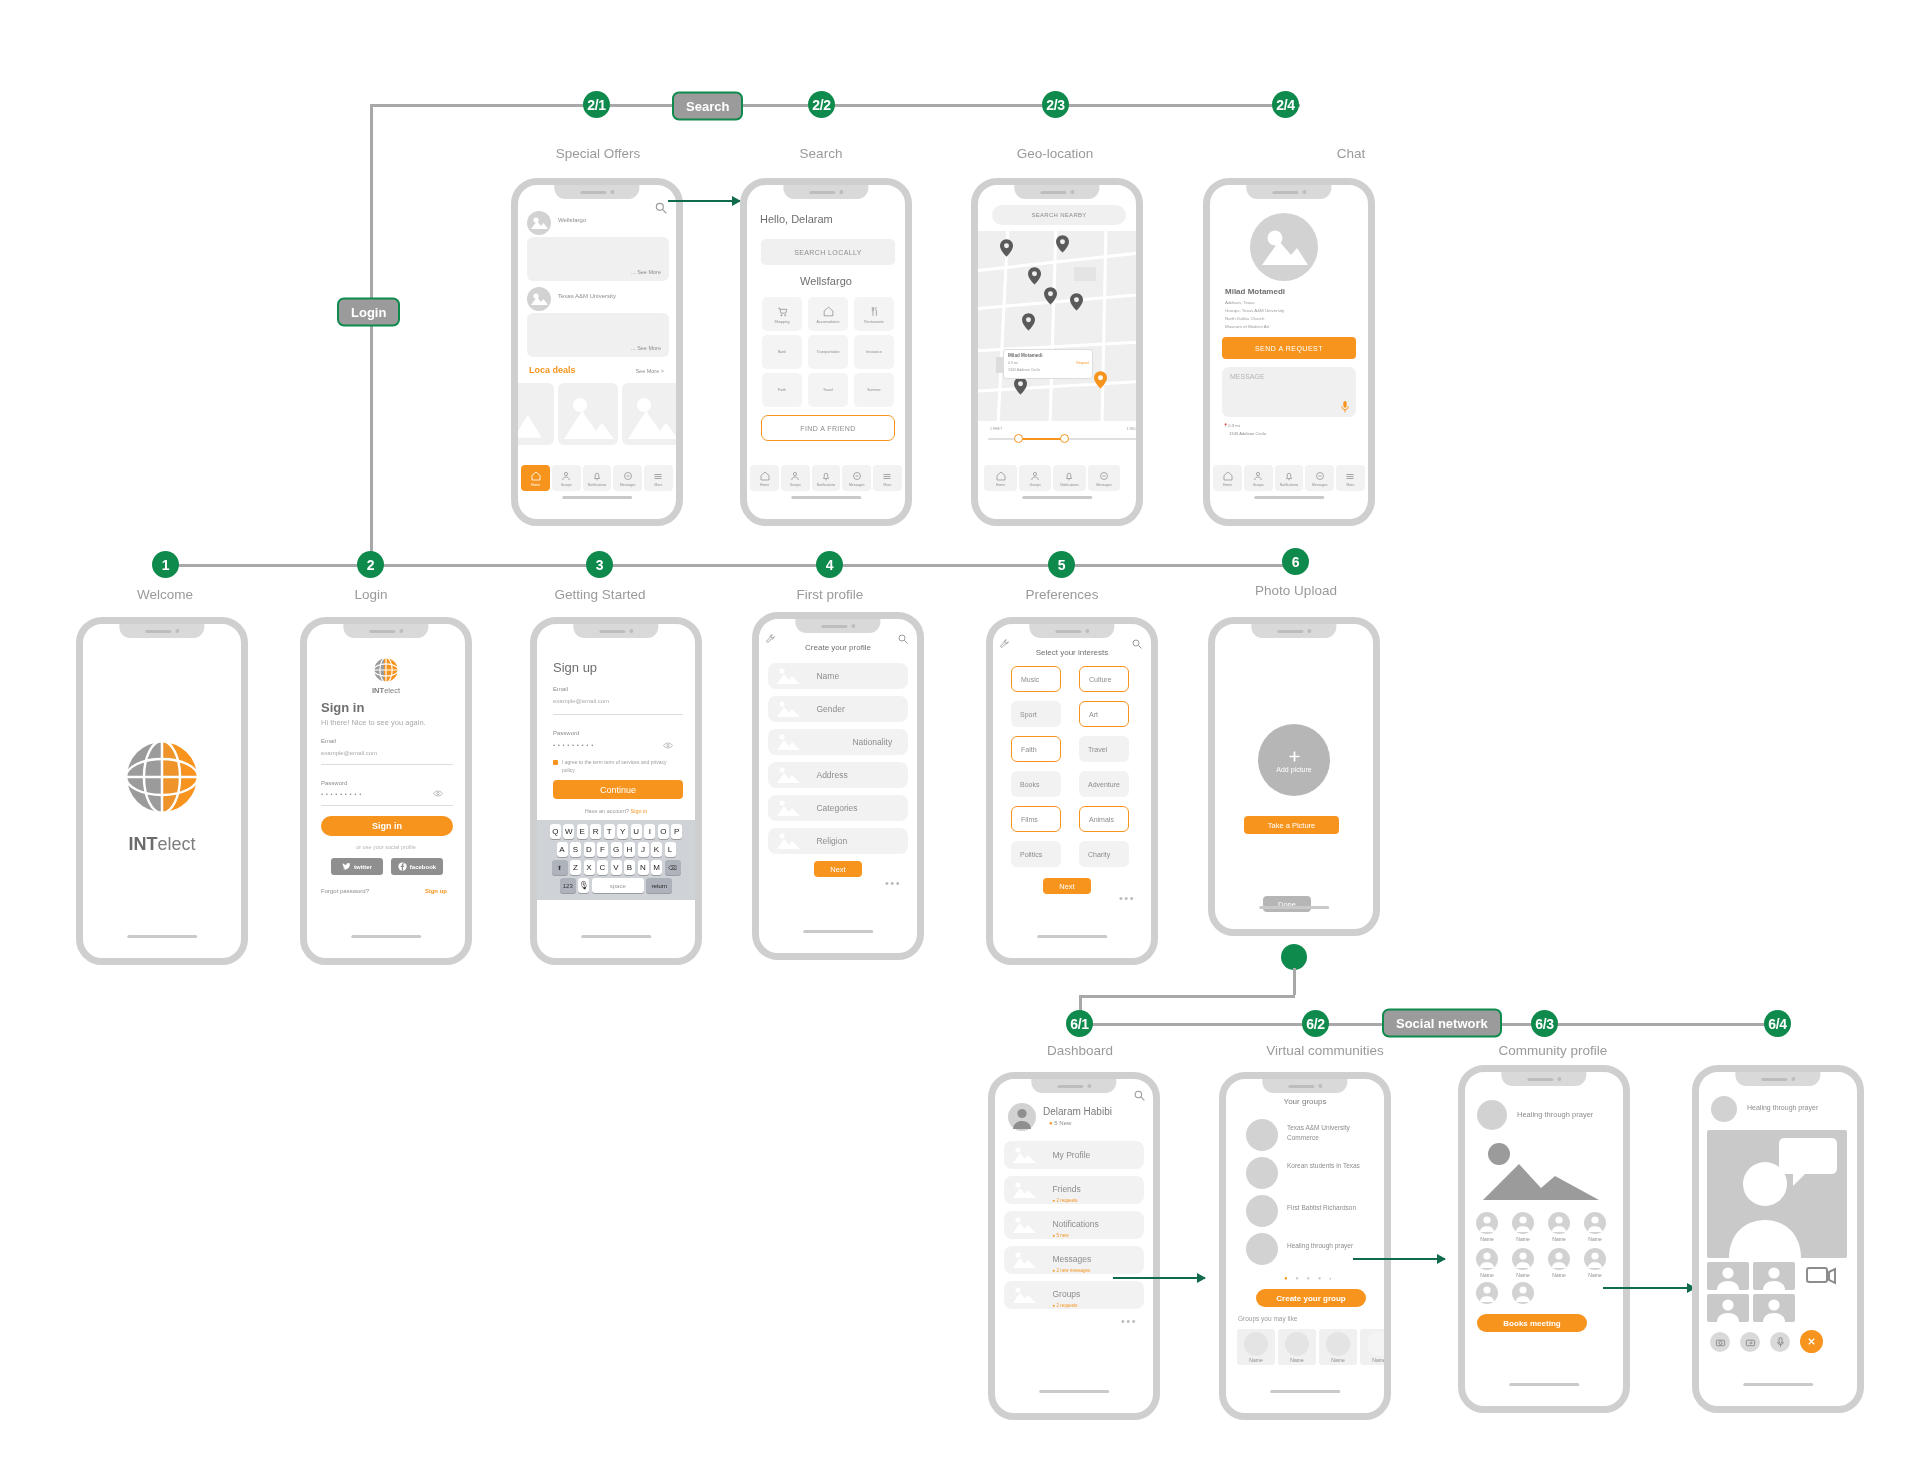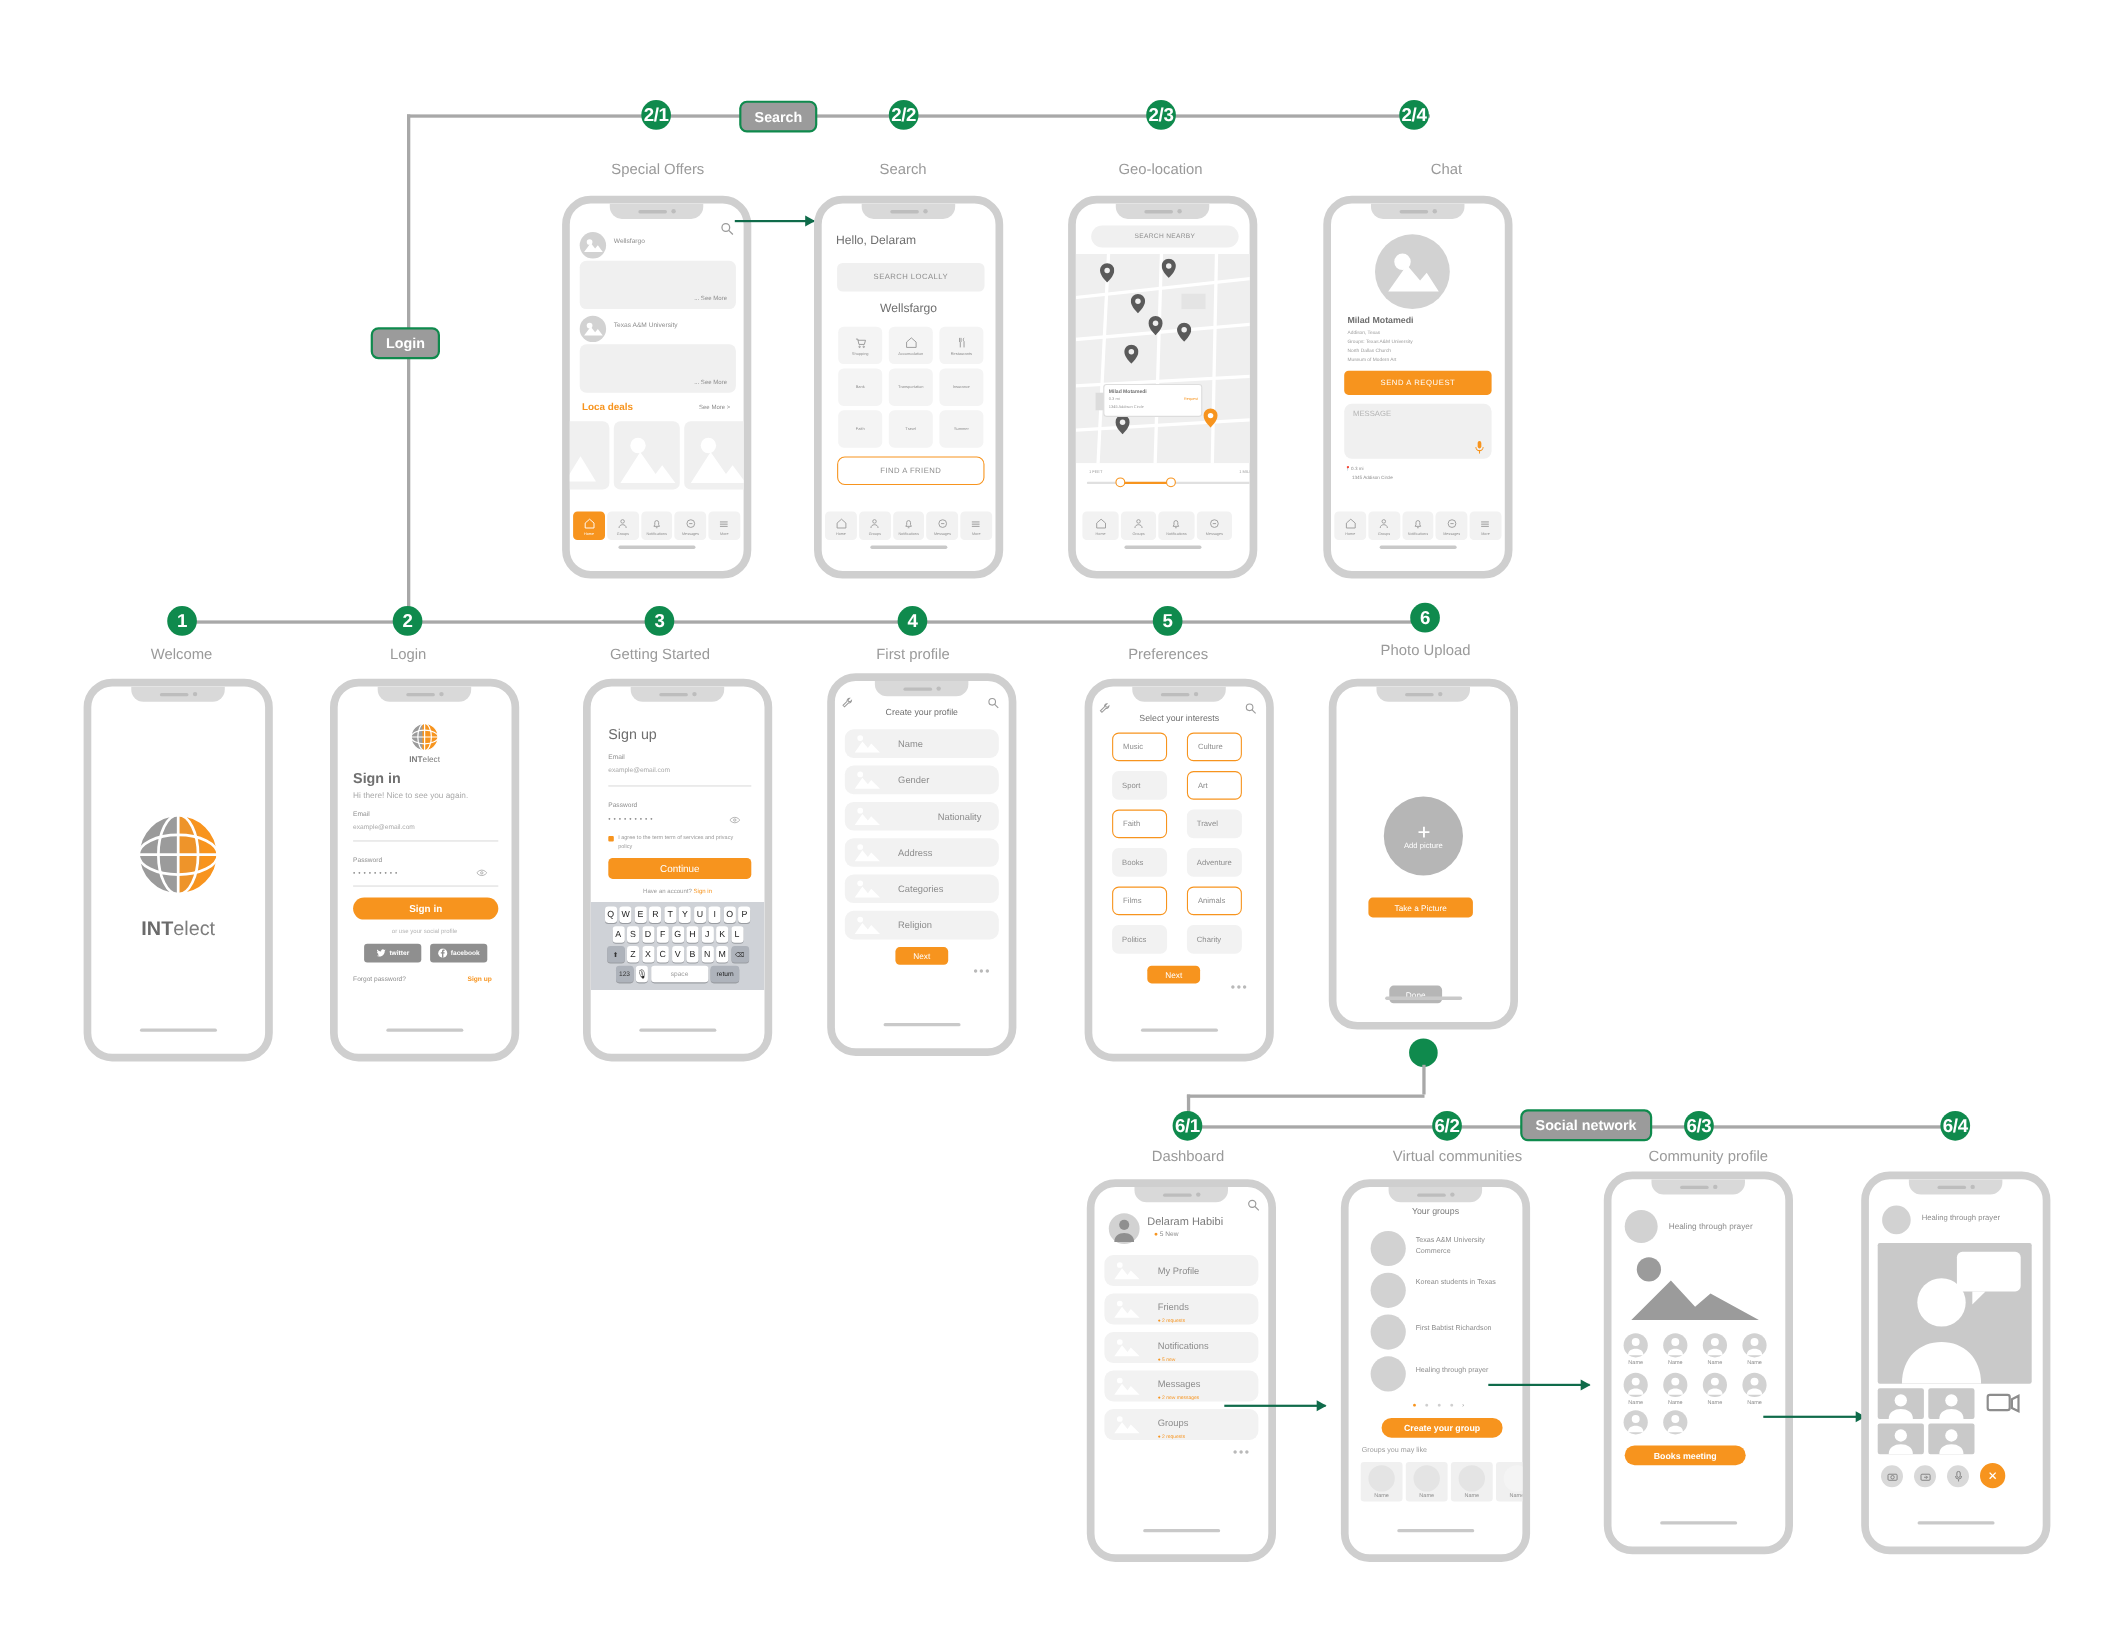--- a/index.html
+++ b/index.html
@@ -14,21 +14,21 @@
 
   
   .hline { position: absolute; height: 3px; background: #a8a8a8; }
   .vline { position: absolute; width: 3px; background: #a8a8a8; }
 
   .node {
     position: absolute;
     width: 27px; height: 27px; border-radius: 50%;
     background: #0f8a4d;
     color: #fff;
-    font-size: 17px; font-weight: bold;
+    font-size: 14px; font-weight: bold;
     display: flex; align-items: center; justify-content: center;
     letter-spacing: -0.3px;
   }
   .node-label {
     position: absolute;
     color: #9a9a9a;
     font-size: 13.5px;
     white-space: nowrap;
     text-align: center;
   }
@@ -168,21 +168,21 @@
   <div class="node-label" style="left:746px; top:146px; width:150px;">Search</div>
 
   <div class="node" style="left:1042px; top:91px;">
       <span>2/3</span>
     </div>
   <div class="node-label" style="left:980px; top:146px; width:150px;">Geo-location</div>
 
   <div class="node" style="left:1272px; top:91px;">
       <span>2/4</span>
     </div>
-  <div class="node-label" style="left:1240px; top:146px; width:150px;">Chat</div>
+  <div class="node-label" style="left:1276px; top:146px; width:150px;">Chat</div>
 
   <div class="pill" style="left:337px; top:312px; transform:translateY(-50%);">Login</div>
 
   <div class="phone" style="left:511px; top:178px; width:172px; height:348px;">
     <div class="notch">
         <div class="spk"></div>
         <div class="cam"></div>
       </div>
 
     <div class="screen">

